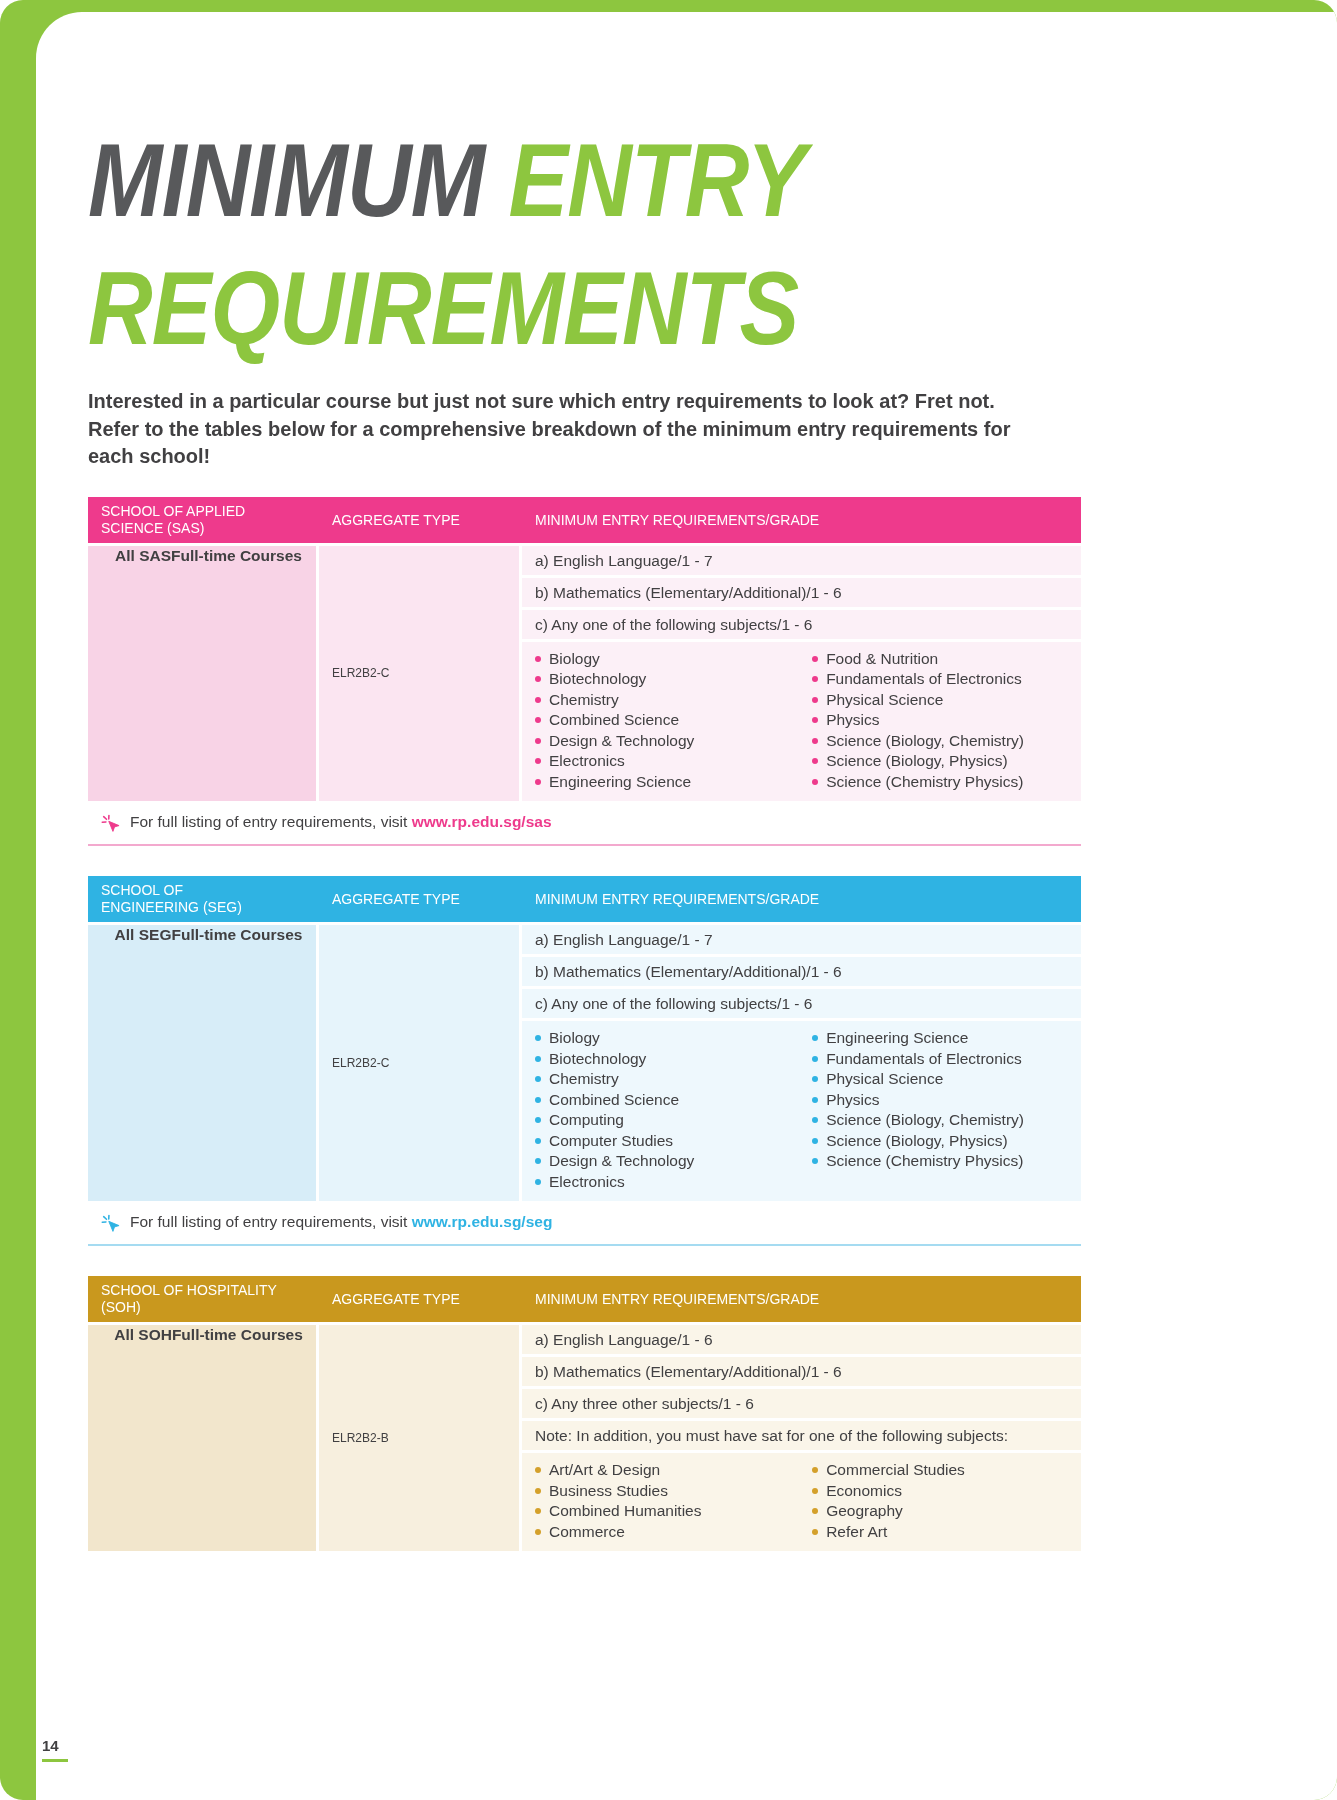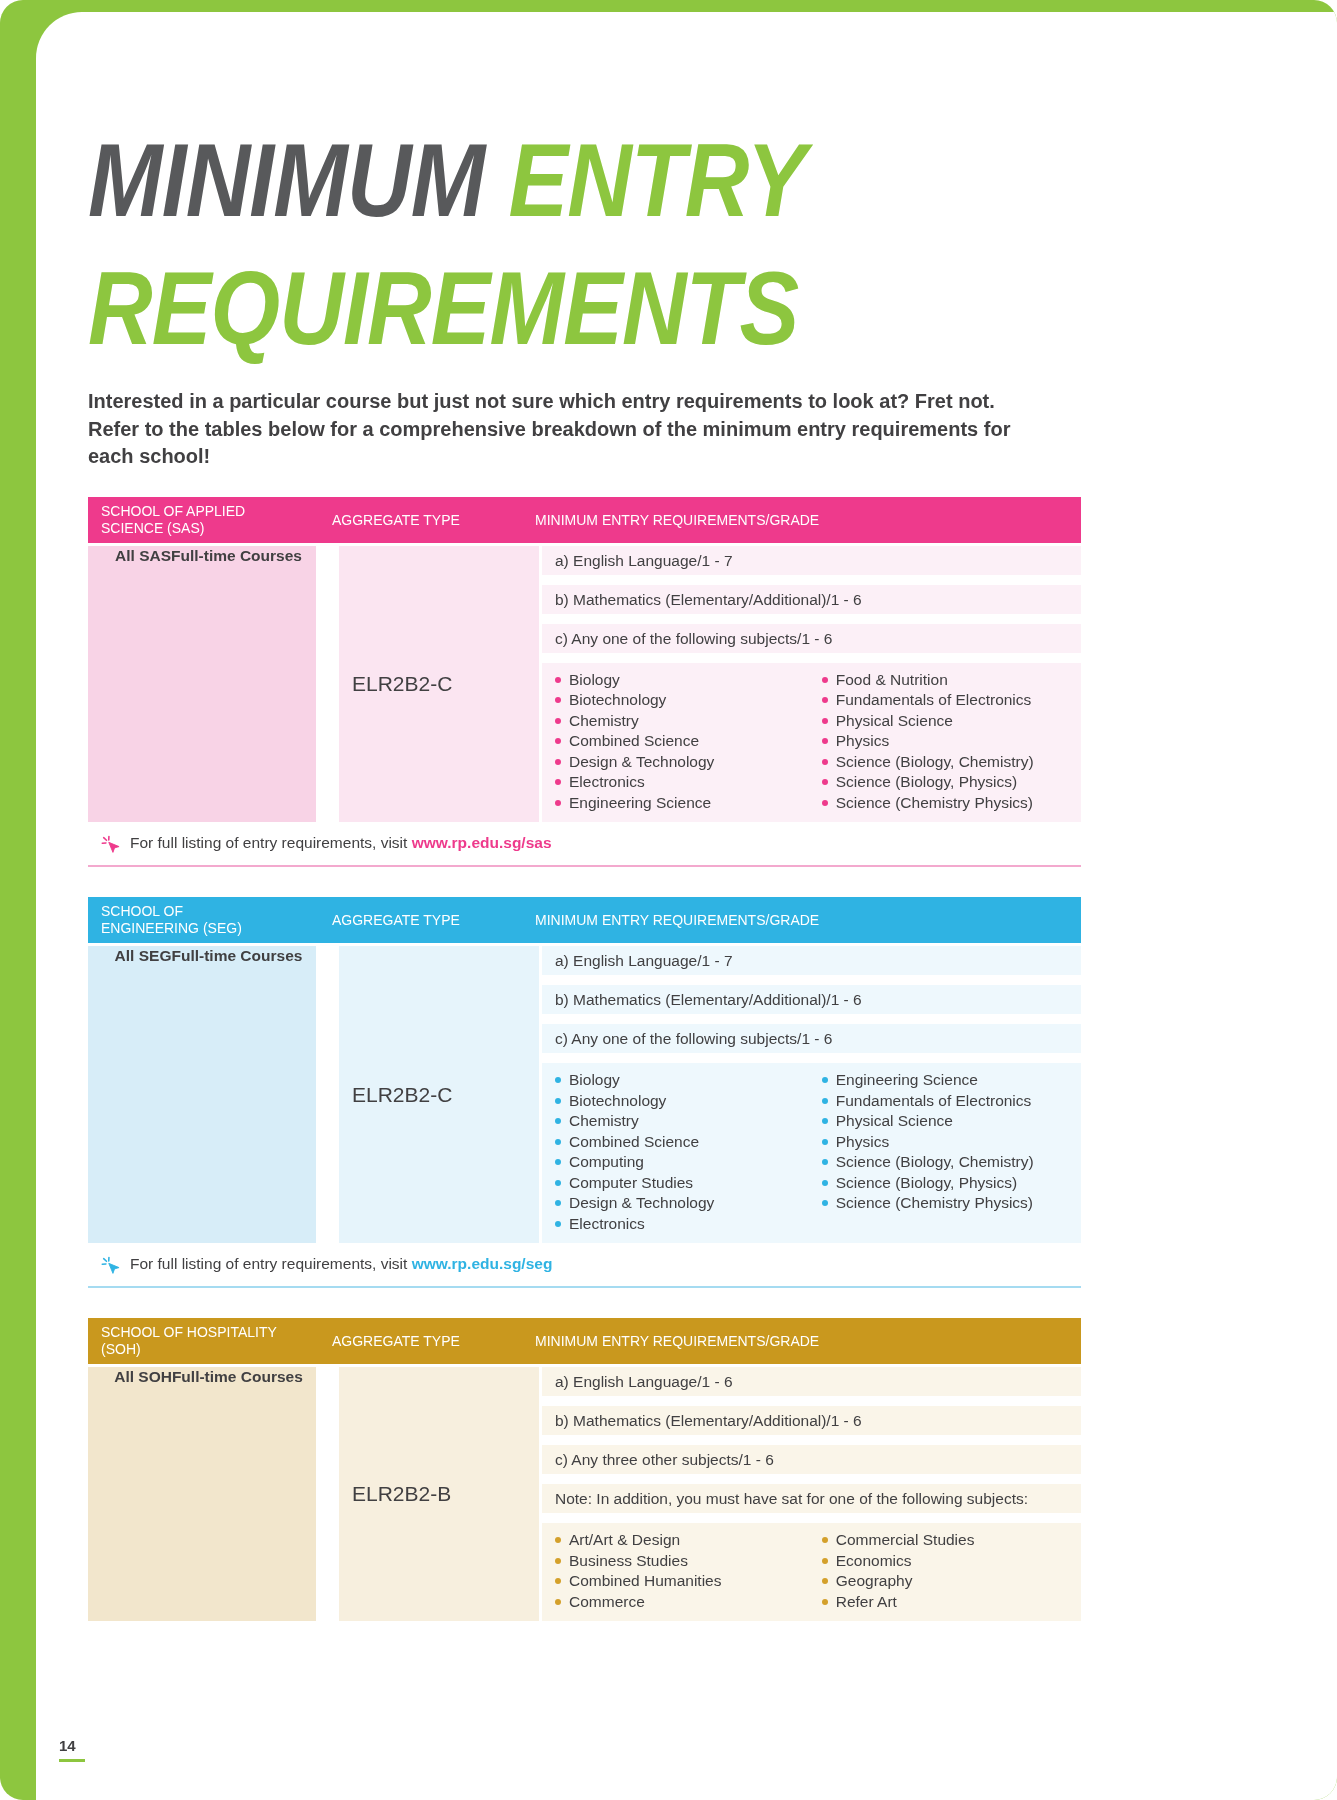--- a/index.html
+++ b/index.html
@@ -23,32 +23,32 @@
   .t-soh { --hd:#C9981E; --c1:#F2E6CC; --c2:#F7EFDE; --c3:#FAF5E9; --line:#E3C77F; --dot:#D4A02A; }
 
   .thead { display:flex; align-items:stretch; background:var(--hd); height:46px; color:#fff; font-weight:normal; font-size:14px; }
   .th { display:flex; align-items:center; padding-left:13px; }
   .th-school { width:231px; line-height:17px; padding-right:42px; }
   .th-agg { width:203px; }
   .th-req { flex:1; }
 
   .tbody { display:flex; gap:3px; margin-top:3px; }
   .cell-school { width:228px; background:var(--c1); display:flex; flex-direction:row; justify-content:center; padding-left:13px; font-weight:bold; color:#414042; font-size:15.5px; line-height:20px; }
-  .cell-agg { width:200px; background:var(--c2); display:flex; align-items:center; padding-left:13px; font-size:21px; color:#414042;margin-left:20px; }
-  .req-col { flex:1; display:flex; flex-direction:column; gap:10px; }
+  .cell-agg { width:200px; background:var(--c2); display:flex; align-items:center; padding-left:13px; font-size:12px; color:#414042; }
+  .req-col { flex:1; display:flex; flex-direction:column; gap:3px; }
   .req-row { background:var(--c3); padding:5px 13px; font-size:15.5px; line-height:19px; color:#414042; }
   .subjects { background:var(--c3); flex:1; display:grid; grid-template-columns:52% 48%; padding:7px 13px 9px; }
   .subject { display:flex; align-items:flex-start; line-height:20.5px; font-size:15.5px; color:#414042; }
   .dot { width:6px; height:6px; border-radius:50%; background:var(--dot); margin:7px 8px 0 0; flex:none; }
 
   .note { display:flex; gap:9px; margin-top:12px; padding:0 0 10px 12px; border-bottom:2px solid var(--line); font-size:15.5px; color:#414042; }
   .note-link { font-weight:bold; color:var(--hd); text-decoration:none; cursor:pointer; }
   .click-icon { flex:none; }
 
-  .pagenum { position:absolute; left:23px; bottom:38px; font-size:15px; font-weight:bold; color:#414042; }
+  .pagenum { position:absolute; left:6px; bottom:38px; font-size:15px; font-weight:bold; color:#414042; }
   .pagenum:after { content:""; display:block; width:26px; height:3px; background:#8DC63F; margin-top:5px; }
 </style>
 </head>
 <body>
 
 <div class="page">
   <div class="sheet">
     <div class="content">
 
       <div class="title">

